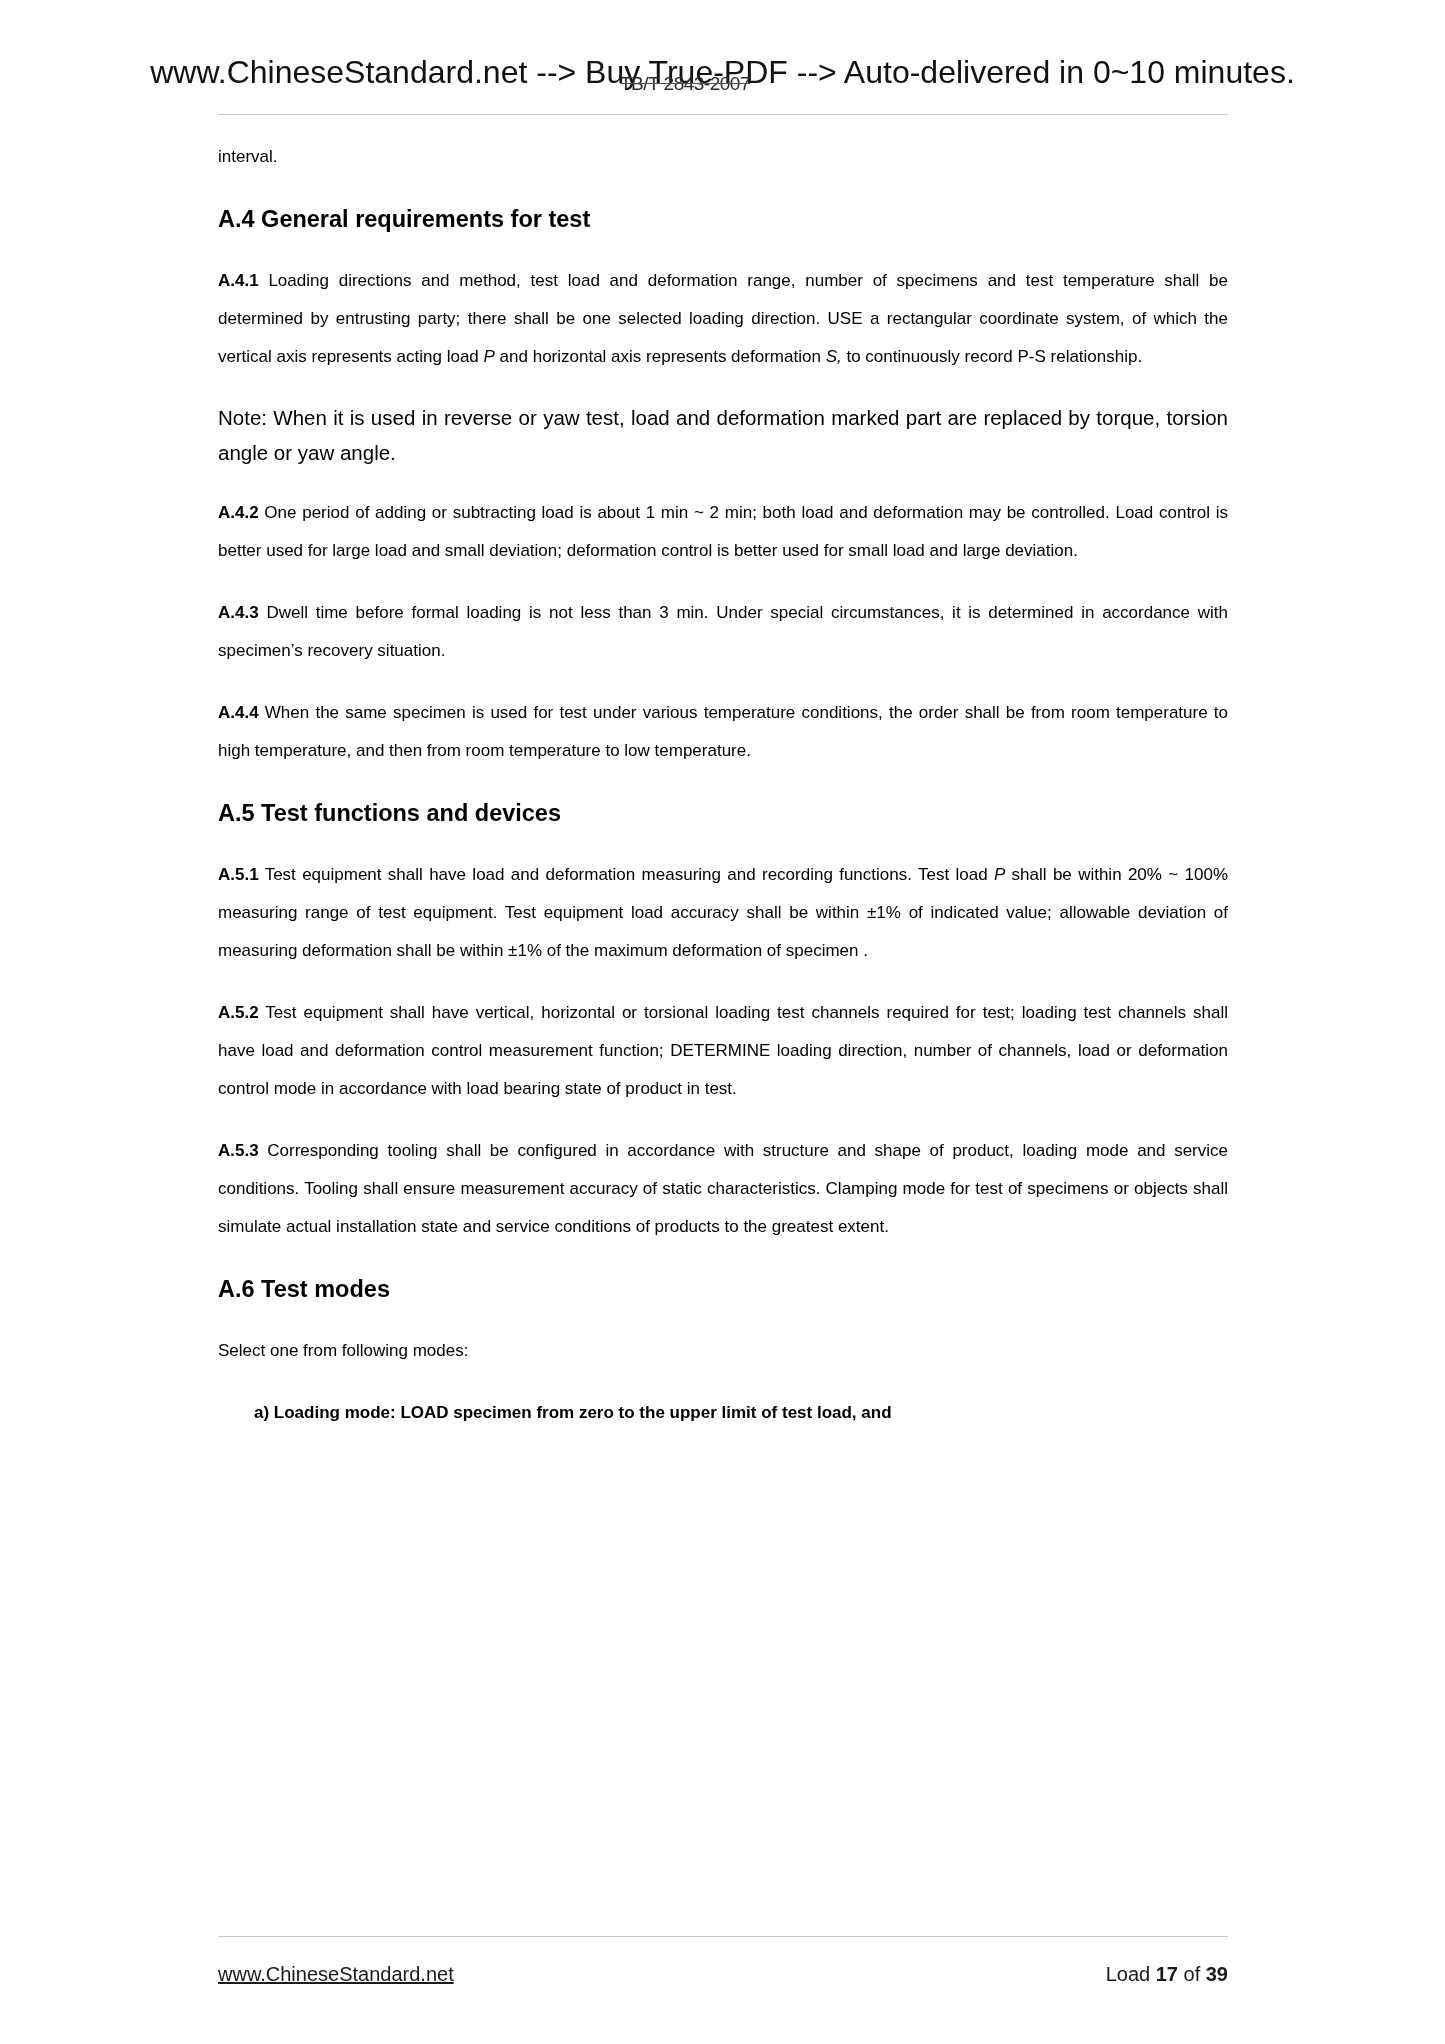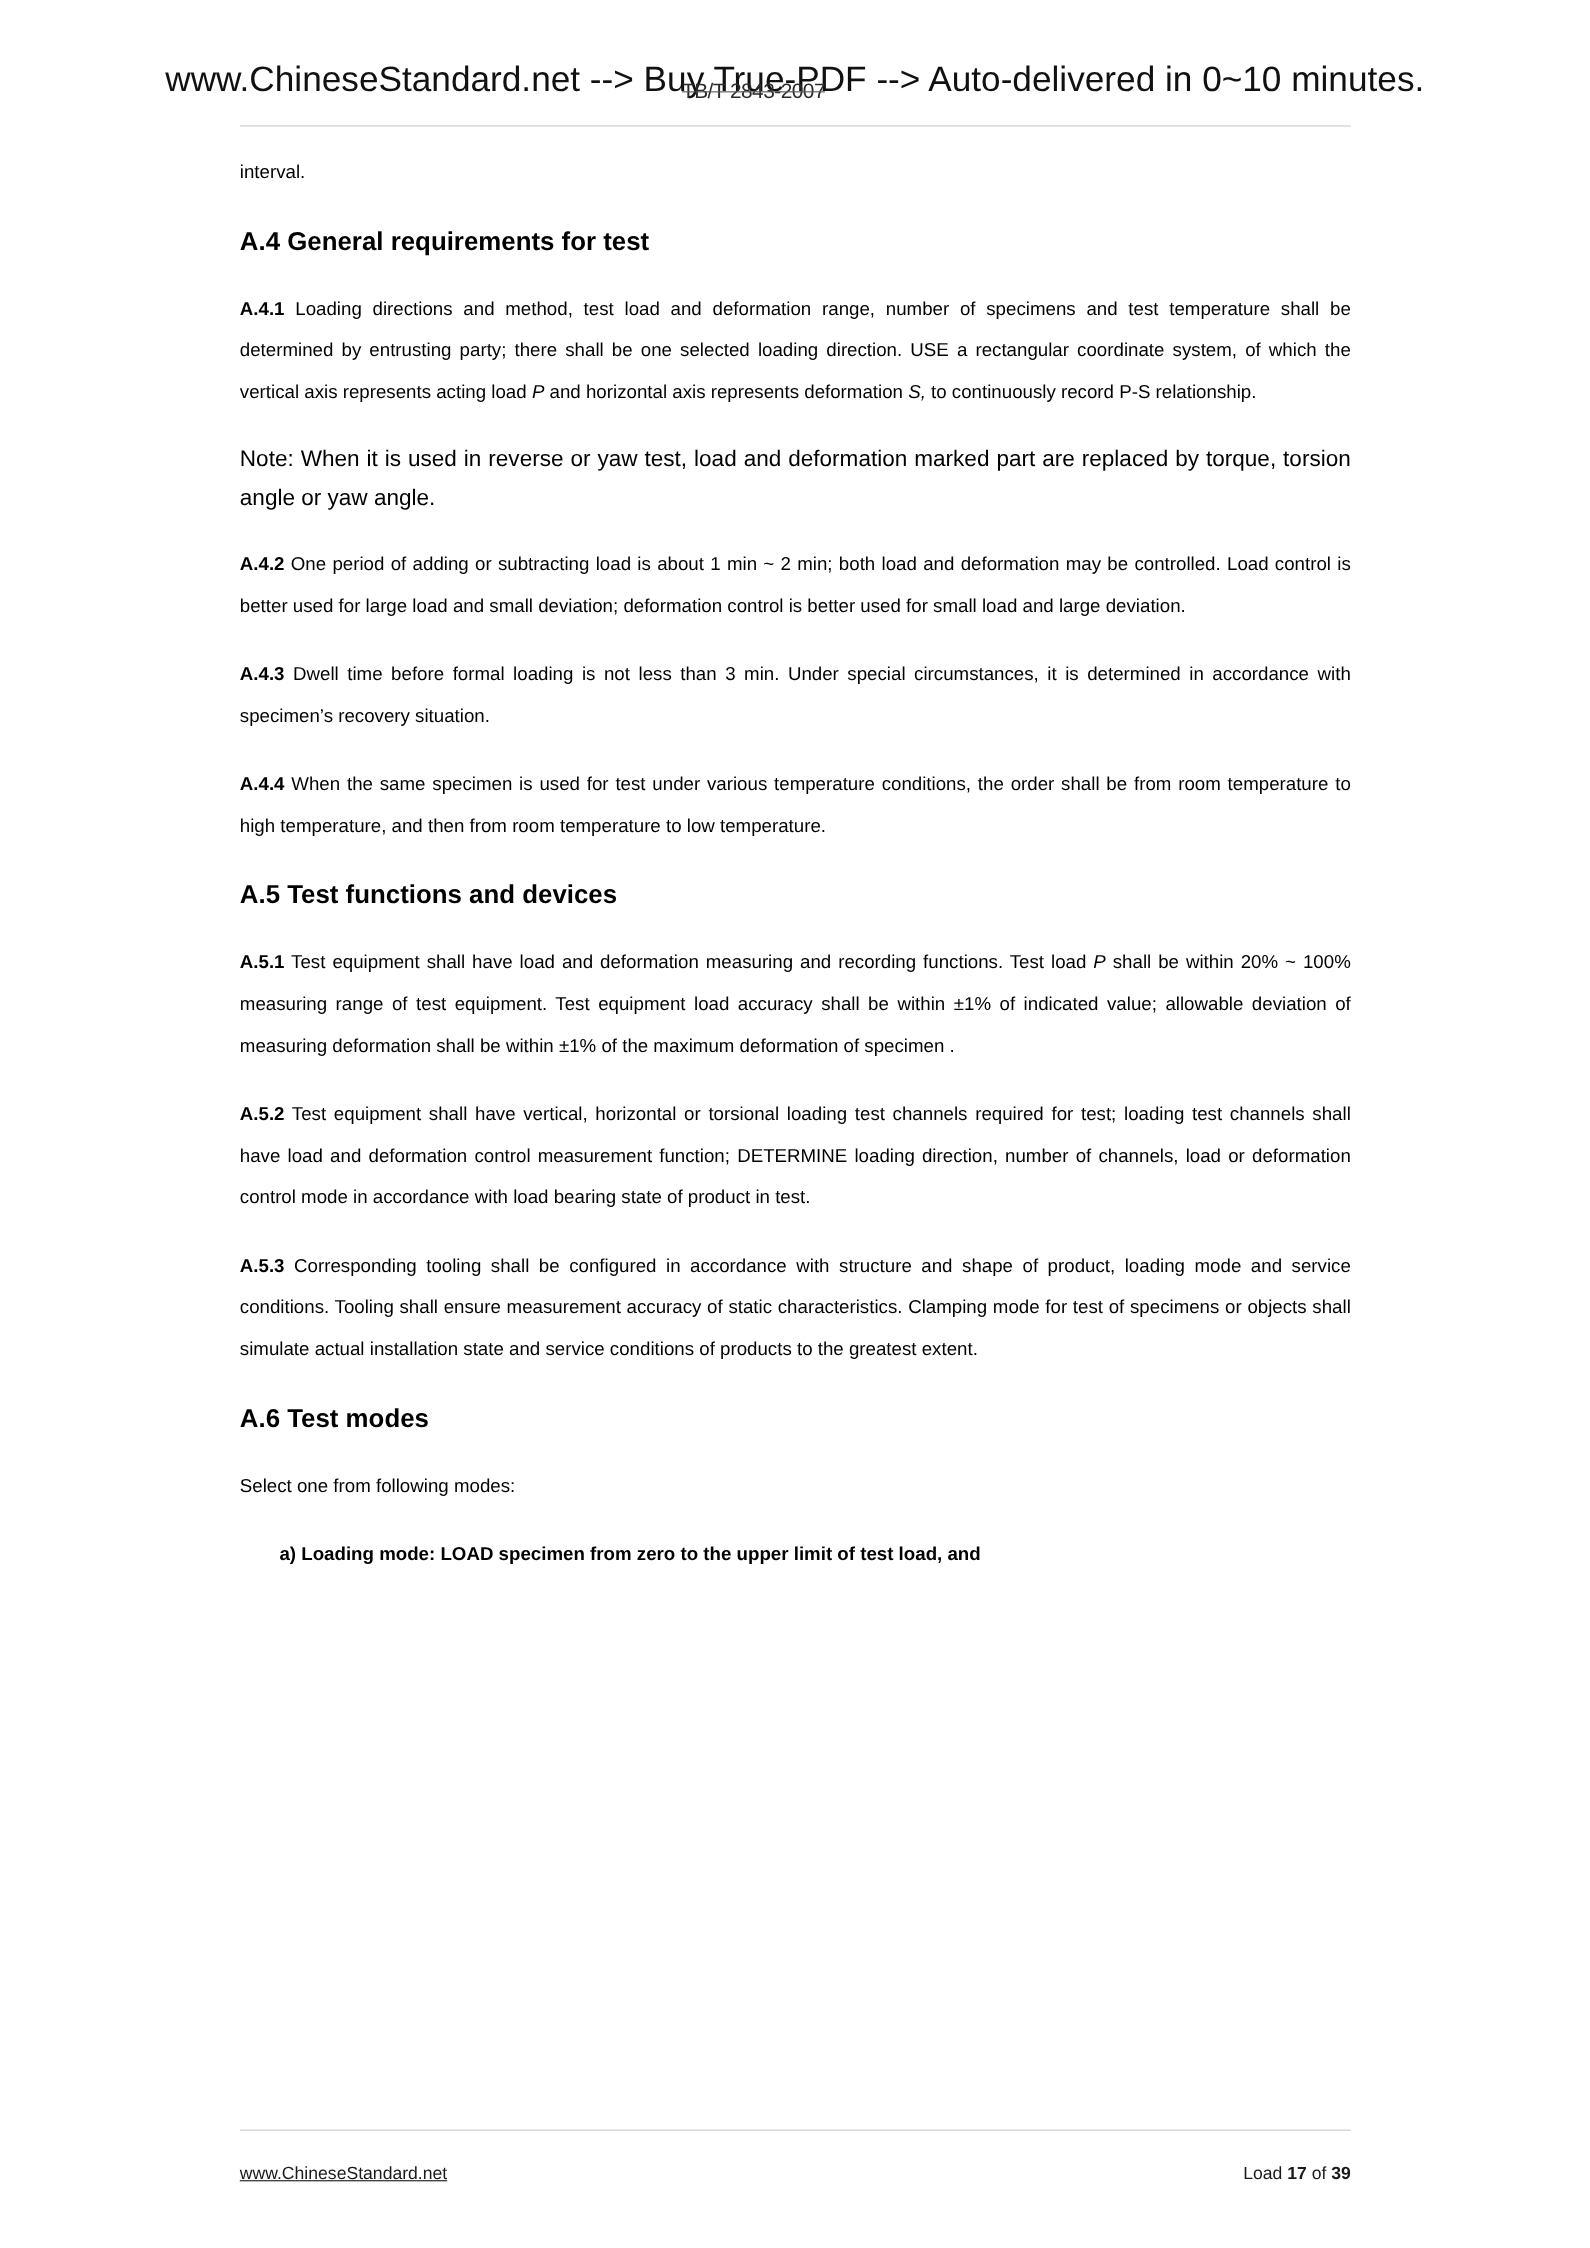--- a/index.html
+++ b/index.html
@@ -99,21 +99,21 @@
     background: #c9c9c9;
   }
   .footer {
     position: absolute;
     bottom: 58px;
     left: 218px;
     width: 1010px;
     display: flex;
     justify-content: space-between;
     align-items: flex-end;
-    font-size: 16px;
+    font-size: 20px;
   }
   .footer-left {
     color: #1a1a1a;
     text-decoration: underline;
   }
   .footer-right { color: #1a1a1a; }
   .footer-right b { font-weight: bold; }
 </style>
 </head>
 <body>

